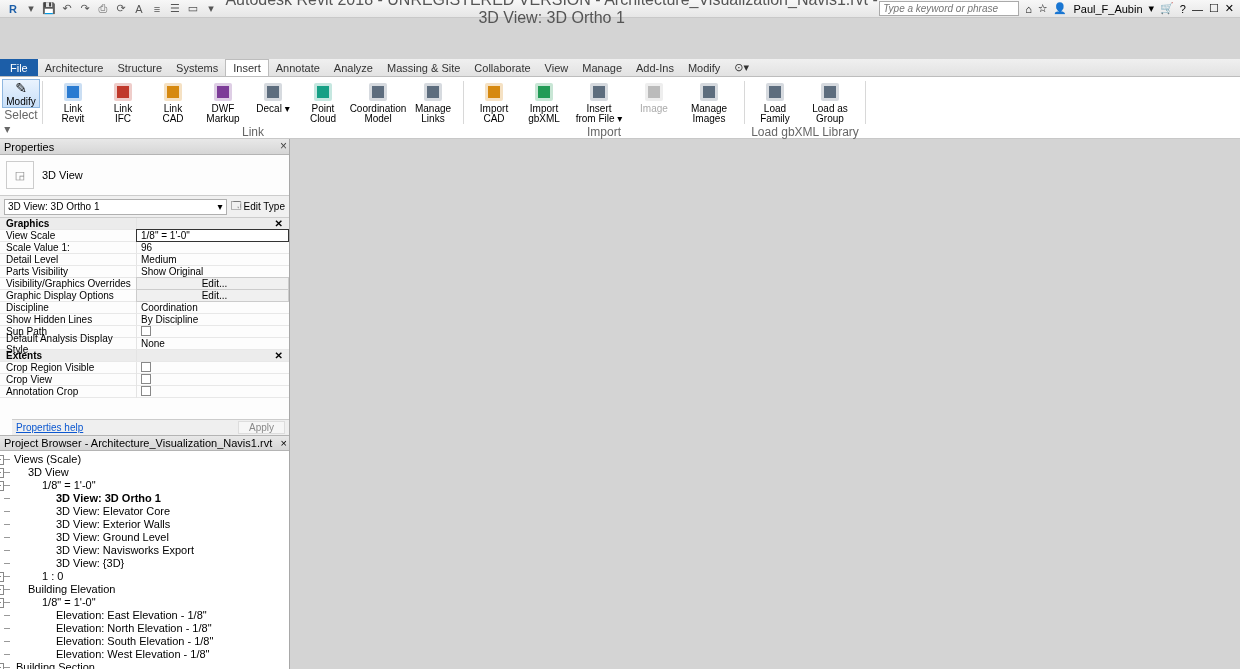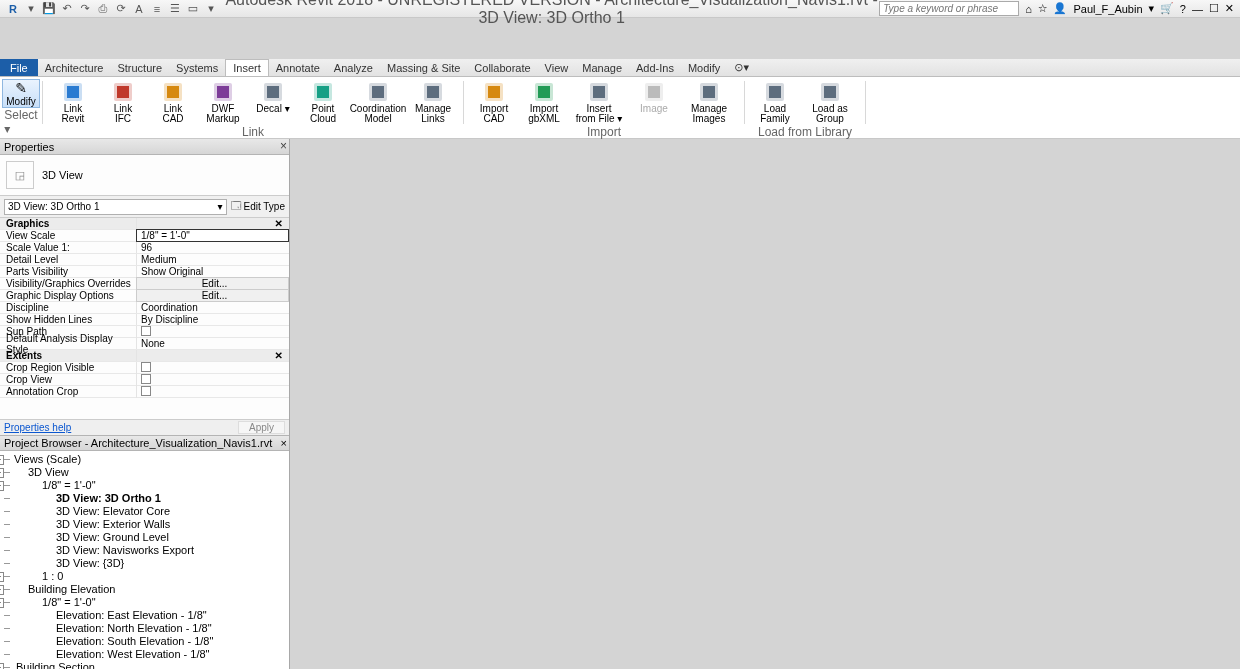--- a/index.html
+++ b/index.html
@@ -37,21 +37,21 @@
 .prop-sel .combo { flex:1; height:16px; border:1px solid #b0b0b0; background:#fff; font-size:10px; padding:0 3px; display:flex; align-items:center; justify-content:space-between;}
 .prop-sel .edittype { margin-left:4px; font-size:10px; display:flex; align-items:center; gap:2px;}
 .prop-grid { font-size:10px; }
 .pgrow { display:flex; height:12px; border-bottom:1px solid #e8e8e8; align-items:center;}
 .pgrow.sec { background:#ececec; font-weight:bold; }
 .pgrow .k { width:136px; padding-left:6px; }
 .pgrow .v { flex:1; padding-left:4px; border-left:1px solid #e4e4e4; position:relative;}
 .pgrow .chk { width:10px; height:10px; border:1px solid #888; background:#fff; display:inline-block;}
 .pgrow .v.selbox { border:1px solid #333; background:#fff;}
 .pgrow .v.btn { text-align:center; background:#f0f0f0; border:1px solid #ccc;}
-.phelp { position:absolute; bottom:0; left:0; right:0; height:16px; background:#efefef; border-top:1px solid #ccc; display:flex; align-items:center; padding:0 4px;}
+.phelp { position:absolute; bottom:0; left:12px; right:0; height:16px; background:#efefef; border-top:1px solid #ccc; display:flex; align-items:center; padding:0 4px;}
 .phelp a { color:#0b57d0; font-size:10px; text-decoration:underline;}
 .phelp .apply { margin-left:auto; font-size:10px; color:#888; padding:0 10px; border:1px solid #ddd; background:#f6f6f6;}
 
 .browser-title { background: linear-gradient(#e8e8e8,#d6d6d6); height:16px; border-top:1px solid #b4b4b4; border-bottom:1px solid #b4b4b4; display:flex; align-items:center; padding:0 4px; font-size:11px; position:relative;}
 .browser { flex:1; background:#fff; overflow:auto; font-size:11px; padding:2px 0;}
 .tn { padding-left: 16px; line-height:13px; white-space:nowrap; position:relative;}
 .tn::before { content:""; position:absolute; left:4px; top:6px; width:6px; height:1px; background:#999;}
 .tn.exp::after, .tn.col::after { content:""; position:absolute; left:-6px; top:2px; width:8px; height:8px; border:1px solid #888; background:#fff; font-size:8px; line-height:7px; text-align:center;}
 .tn.exp::after { content:"−"; }
 .tn.col::after { content:"+"; }
@@ -271,21 +271,21 @@
           <div class="rbtn wide">
             <div class="ricon">
               <svg width="24" height="24">
                 <rect x="3" y="3" width="18" height="18" rx="2" fill="#5d6d7e" opacity="0.25"></rect>
                 <rect x="6" y="6" width="12" height="12" fill="#5d6d7e"></rect>
               </svg>
             </div>
             <div class="rlabel">Load as<br>Group</div>
           </div>
         </div>
-        <div class="glabel">Load from Library</div>
+        <div class="glabel">Load gbXML Library</div>
       </div>
       <div class="rsep"></div>
     </div>
 </div>
 
 <div class="workspace">
   <div class="leftcol">
 
     <div class="panel-title">
       <span>Properties</span>

